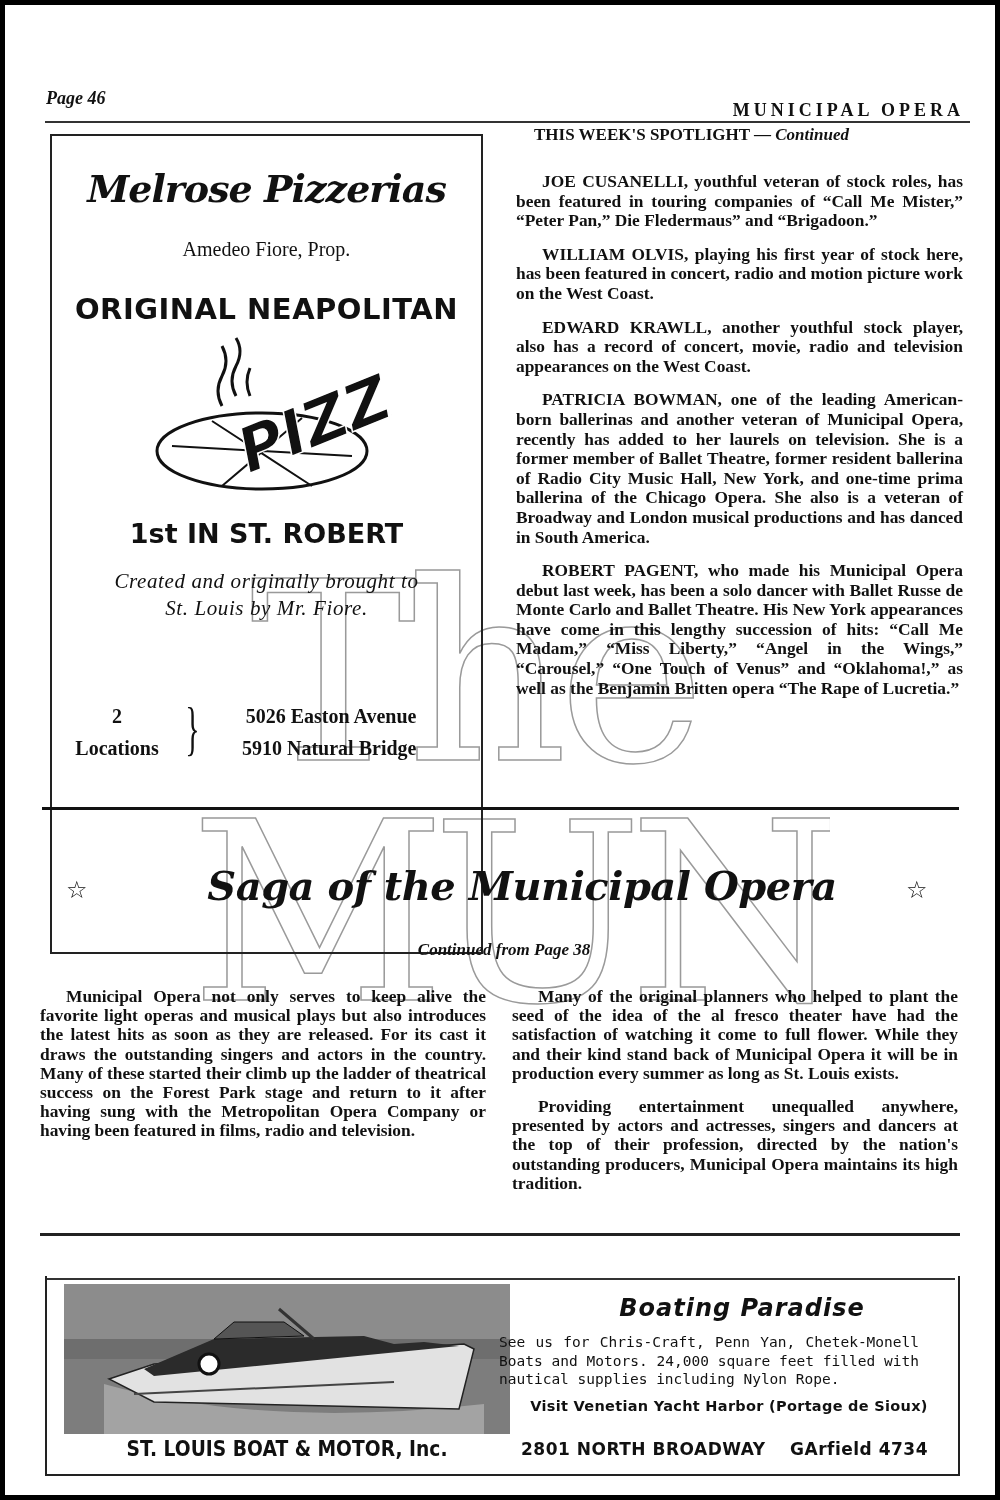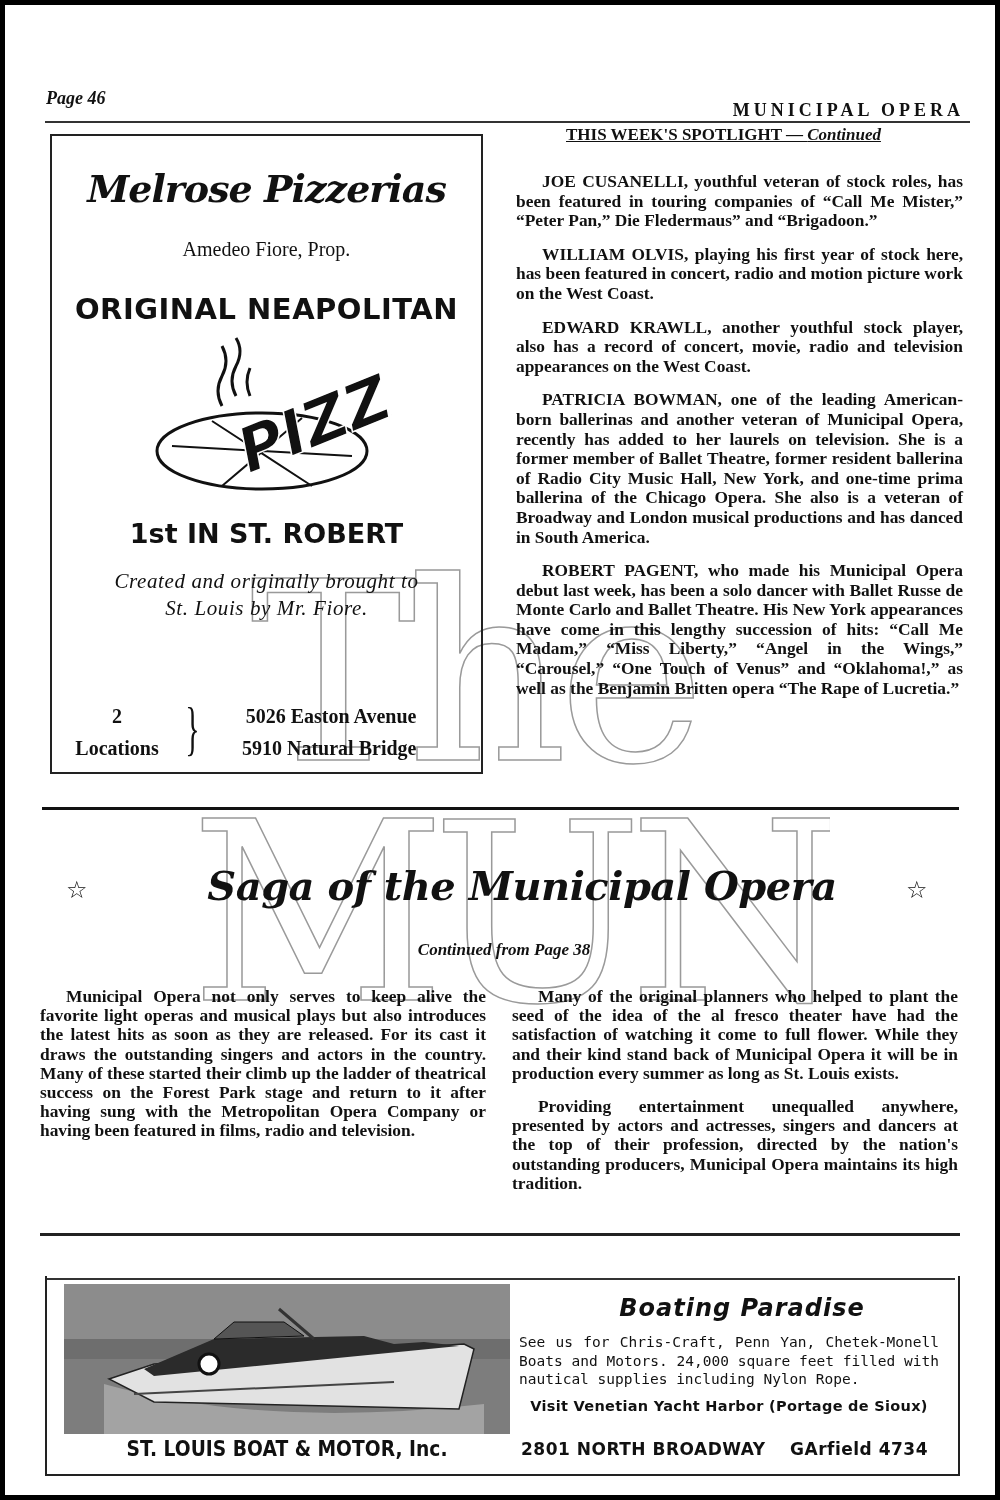--- a/index.html
+++ b/index.html
@@ -4,55 +4,55 @@
 <style>
   html, body { margin:0; padding:0; }
   body { width:1000px; height:1500px; background:#fff; position:relative; overflow:hidden; color:#111; }
   .frame { position:absolute; left:0; top:0; width:1000px; height:1500px; box-sizing:border-box; border:5px solid #000; }
 
   .page-num { position:absolute; left:46px; top:88px; font:italic bold 18px "Liberation Serif", serif; }
   .running-head { position:absolute; right:36px; top:100px; font:bold 18px "Liberation Serif", serif; letter-spacing:4px; }
   .head-rule { position:absolute; left:45px; top:121px; width:925px; height:2px; background:#333; }
 
   
-  .pizza-ad { position:absolute; left:50px; top:134px; width:433px; height:640px; border:2px solid #222; box-sizing:border-box; text-align:center; }
+  .pizza-ad { position:absolute; left:50px; top:134px; width:433px; height:820px; border:2px solid #222; box-sizing:border-box; text-align:center; }
   .pz-title { position:absolute; left:0; right:0; top:30px; font:italic bold 38px "DejaVu Serif", serif; letter-spacing:-1px; }
   .pz-prop { position:absolute; left:0; right:0; top:102px; font:20px "Liberation Serif", serif; }
   .pz-orig { position:absolute; left:0; right:0; top:156px; font:bold 29px "DejaVu Sans", sans-serif; letter-spacing:0.5px; }
   .pz-art { position:absolute; left:100px; top:200px; width:240px; height:160px; }
   .pz-first { position:absolute; left:0; right:0; top:382px; font:bold 27px "DejaVu Sans", sans-serif; }
   .pz-created { position:absolute; left:0; right:0; top:432px; font:italic 21px "Liberation Serif", serif; line-height:27px; letter-spacing:0.6px; }
   .pz-special { position:absolute; left:0; right:0; top:494px; font:22px "Liberation Serif", serif; line-height:27px; }
   .pz-loc-count { position:absolute; left:15px; top:564px; width:100px; font:bold 20px "Liberation Serif", serif; line-height:32px; text-align:center; }
   .pz-brace { position:absolute; left:126px; top:560px; font:60px "Liberation Serif", serif; line-height:64px; transform:scaleX(0.5); }
   .pz-addrs { position:absolute; left:190px; top:564px; font:bold 20px "Liberation Serif", serif; line-height:32px; text-align:right; }
 
   
-  .spot-head { position:absolute; left:566px; top:125px; font:bold 17px "Liberation Serif", serif;text-decoration:underline; }
+  .spot-head { position:absolute; left:534px; top:125px; font:bold 17px "Liberation Serif", serif; }
   .spot-head i { font-style:italic; }
   .spot-col { position:absolute; left:516px; top:172px; width:447px; }
   .para { font:bold 17.4px "Liberation Serif", serif; line-height:19.6px; text-align:justify; text-indent:26px; margin:0 0 14px 0; }
 
   .rule-mid { position:absolute; left:42px; top:807px; width:917px; height:3px; background:#111; }
   .saga-title { position:absolute; left:0; right:0; top:862px; text-align:center; font:italic bold 40px "DejaVu Serif", serif; letter-spacing:-0.5px;padding-left:44px; }
   .star { position:absolute; top:876px; font:24px "DejaVu Sans", sans-serif; }
   .saga-sub { position:absolute; left:0; right:0; top:940px; text-align:center; font:italic bold 17px "Liberation Serif", serif;padding-left:8px; }
   .saga-left { position:absolute; left:40px; top:987px; width:446px; }
   .saga-right { position:absolute; left:512px; top:987px; width:446px; }
   .saga-left .para, .saga-right .para { line-height:19.2px; }
 
   .rule-low1 { position:absolute; left:40px; top:1233px; width:920px; height:3px; background:#222; }
   .rule-low2 { position:absolute; left:45px; top:1278px; width:910px; height:2px; background:#333; }
 
   
   .boat-ad { position:absolute; left:45px; top:1276px; width:915px; height:200px; border:2px solid #222; border-top:none; box-sizing:border-box; }
   .boat-photo { position:absolute; left:17px; top:8px; width:446px; height:150px; background:#7a7a7a; overflow:hidden; }
   .boat-company { position:absolute; left:17px; top:160px; width:446px; text-align:center; font:bold 22px "DejaVu Sans", sans-serif; transform:scaleX(0.85); }
   .boat-heading { position:absolute; left:475px; top:18px; width:440px; text-align:center; font:italic bold 24px "DejaVu Sans", sans-serif; letter-spacing:1px; }
-  .boat-body { position:absolute; left:472px; top:57px; width:420px; font:14.5px "DejaVu Sans Mono", monospace; line-height:18.5px; text-align:justify; }
+  .boat-body { position:absolute; left:452px; top:57px; width:420px; font:14.5px "DejaVu Sans Mono", monospace; line-height:18.5px; text-align:justify; }
   .boat-visit { position:absolute; left:472px; top:122px; width:420px; text-align:center; font:bold 14.5px "DejaVu Sans", sans-serif; letter-spacing:0.3px; }
   .boat-address { position:absolute; left:474px; top:163px; font:bold 17px "DejaVu Sans", sans-serif; letter-spacing:0.5px;text-align:right; }
   .boat-phone { position:absolute; right:30px; top:163px; font:bold 17px "DejaVu Sans", sans-serif; letter-spacing:0.5px; }
 
   .watermark { position:absolute; left:190px; top:540px; width:640px; height:470px; pointer-events:none; }
 </style>
 </head>
 <body>
 
 <div class="frame"></div>

